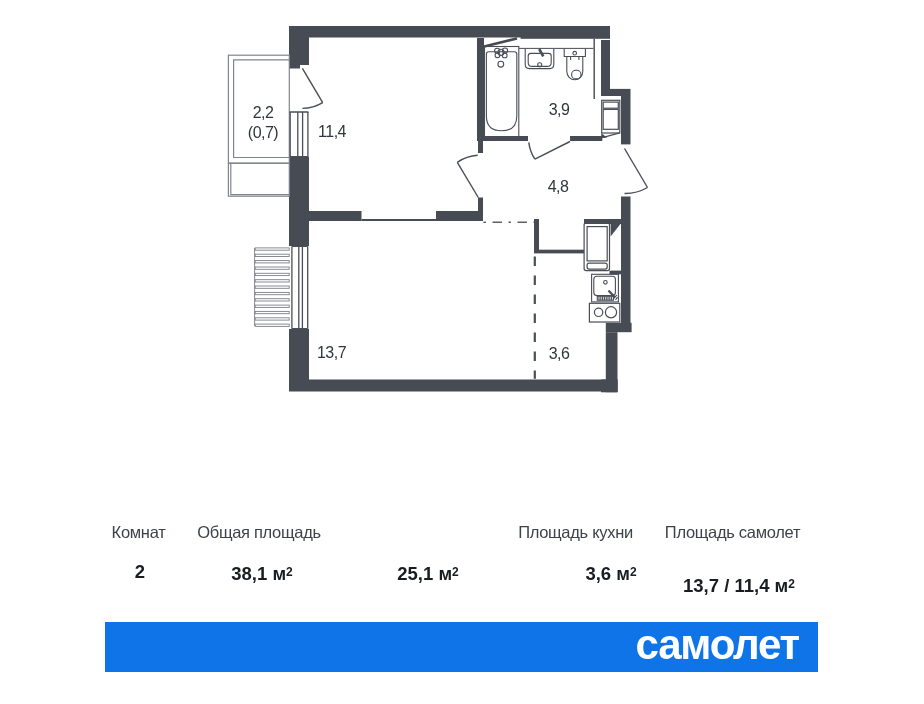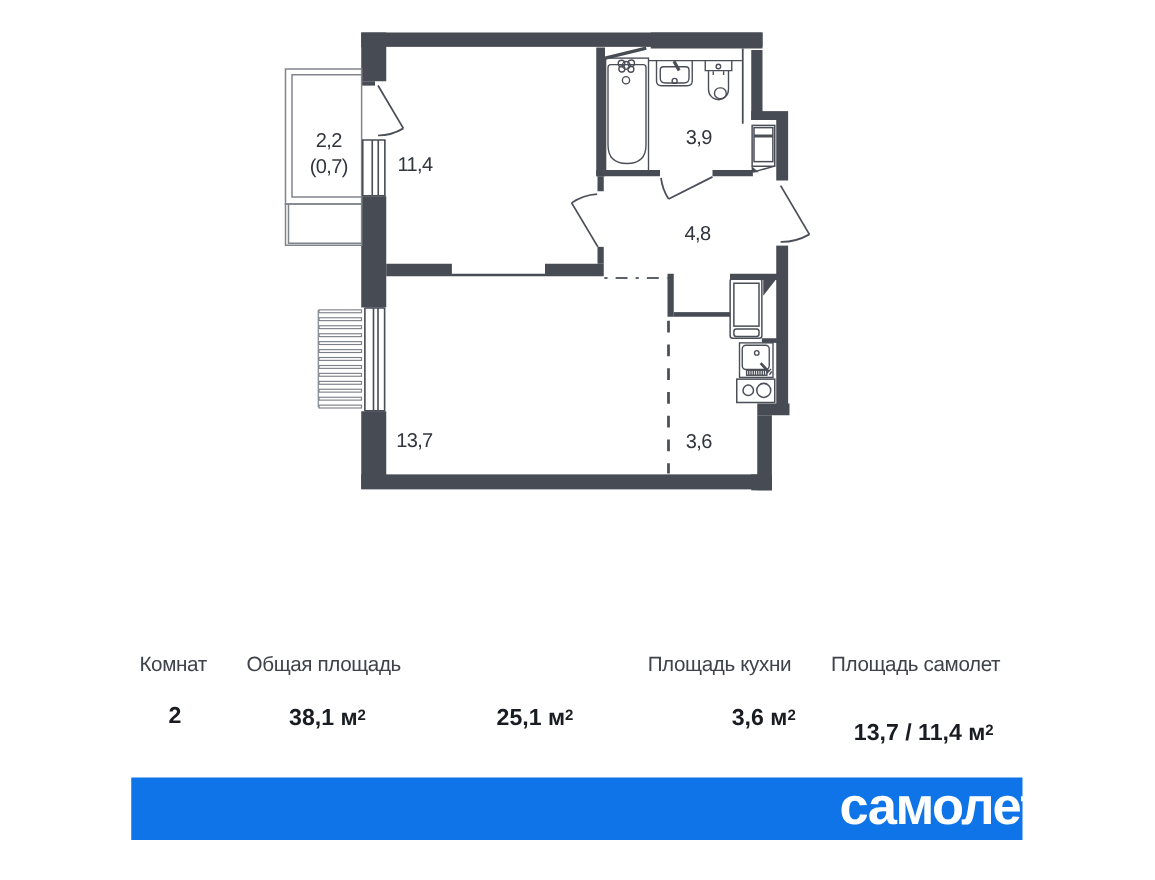--- a/index.html
+++ b/index.html
@@ -221,15 +221,15 @@
 
 <div class="val" style="left:428px;">25,1 м<sup>2</sup></div>
 
 <div class="val" style="left:611px;">3,6 м<sup>2</sup></div>
 
 <div class="val" style="left:739px;margin-top:12px;">13,7 / 11,4 м<sup>2</sup></div>
 
 <div class="abs" style="left:105px;top:621.5px;width:713px;height:50.5px;background:#0e74e8;"></div>
 
 <div class="abs" style="left:0;top:621.5px;width:799px;height:50.5px;line-height:45.5px;text-align:right;
-     font-size:42px;font-weight:bold;color:#ffffff;letter-spacing:-1.2px;padding-left:36px;">самолет</div>
+     font-size:42px;font-weight:bold;color:#ffffff;letter-spacing:-1.2px;">самолет</div>
 
 </div>
 
 </body></html>

